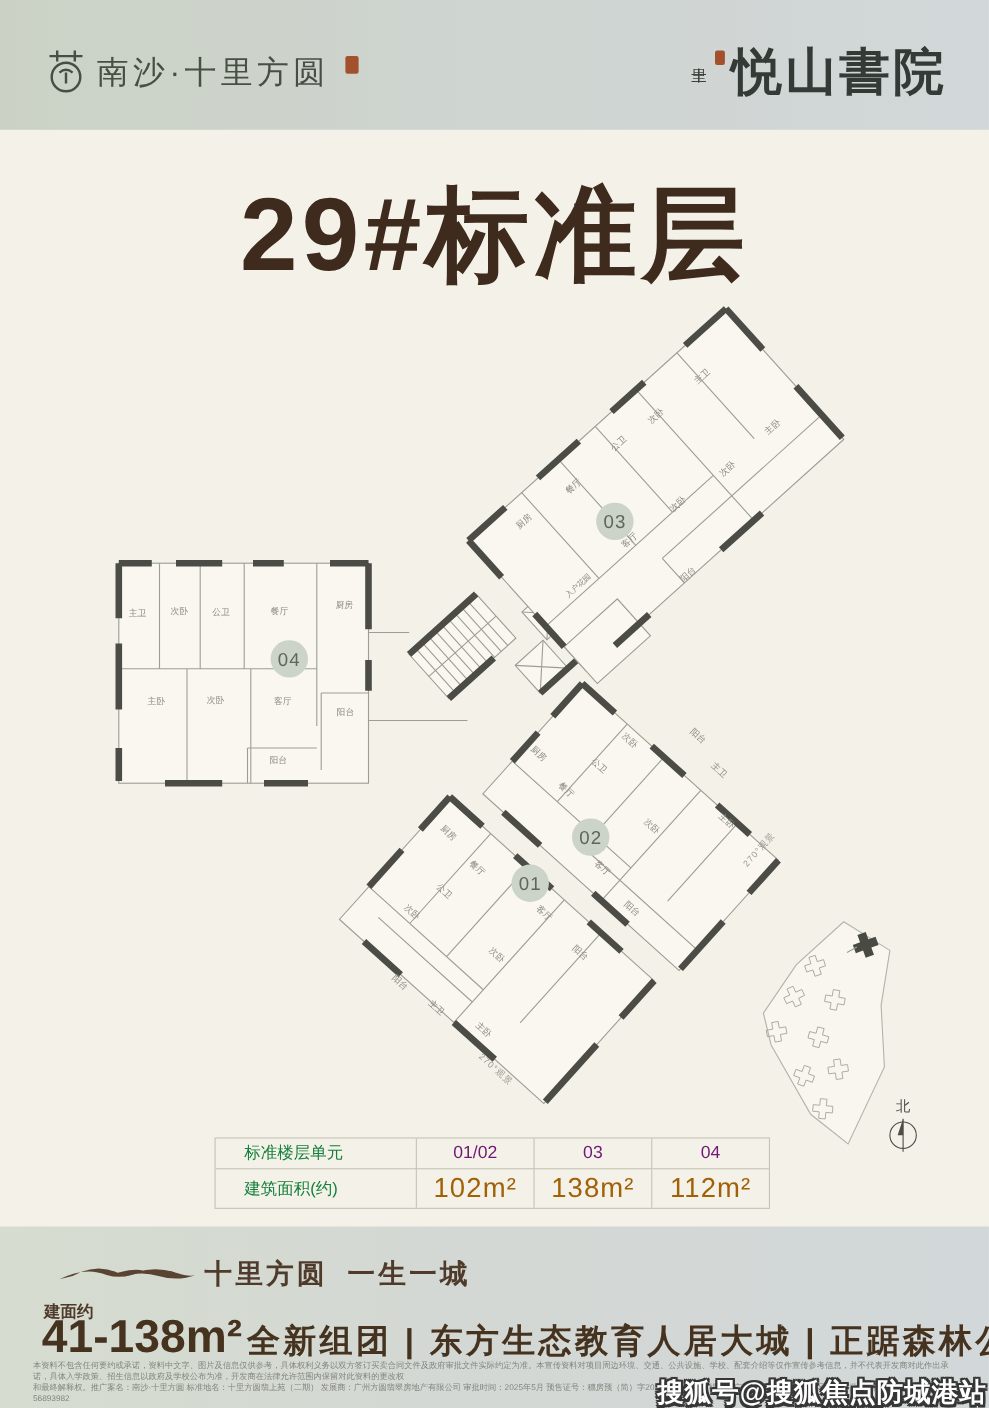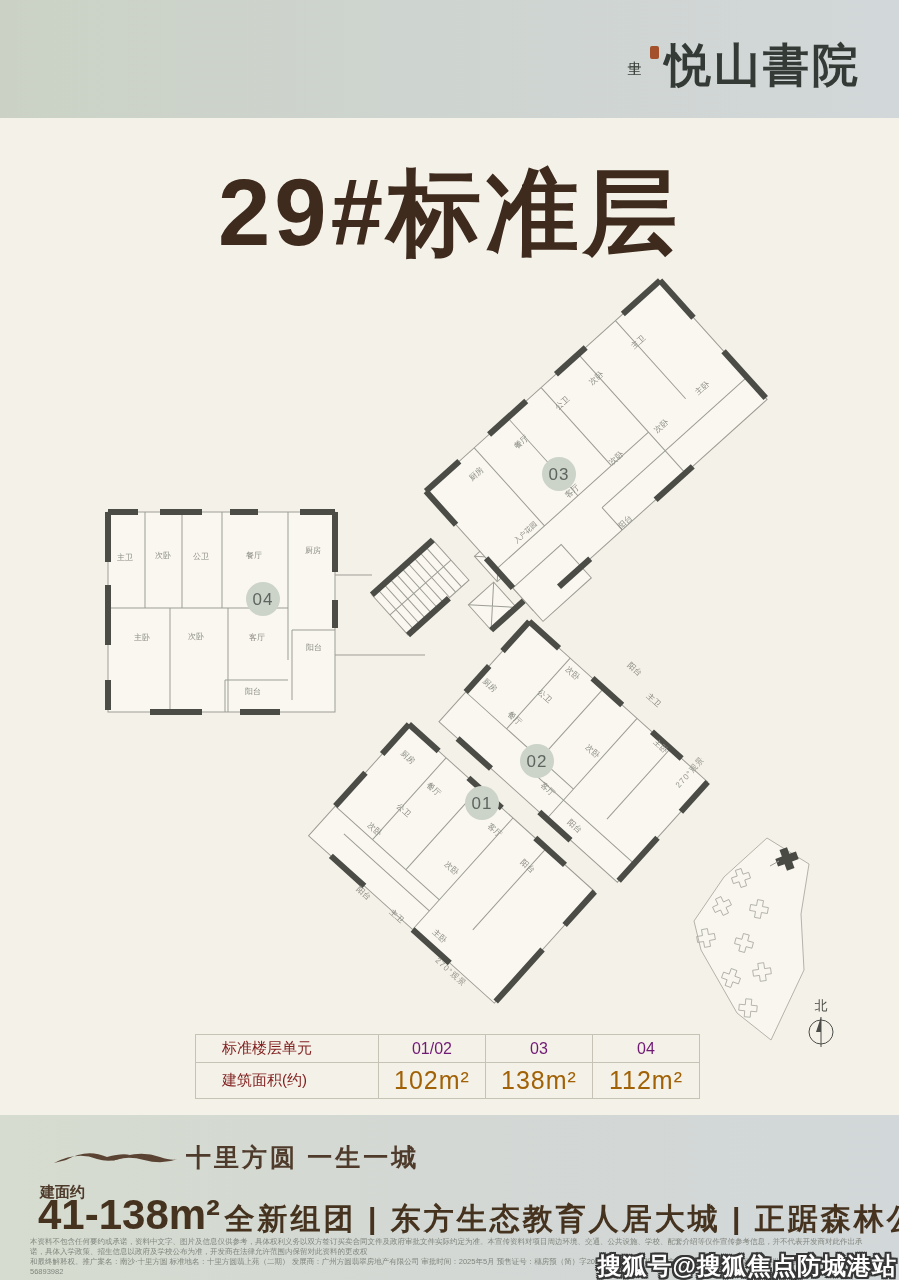--- a/index.html
+++ b/index.html
@@ -40,47 +40,60 @@
   .north-txt { font-size:13px; fill:#4c4c48; text-anchor:middle; }
 
   
   .area-table { position:absolute; left:195px; top:1034px; width:505px;
     border:1px solid #c6c2b6; display:grid; grid-template-columns:183px 107px 107px 106px;
     grid-template-rows:28px 35px; background:transparent; }
   .area-table div { border-right:1px solid #c6c2b6; border-bottom:1px solid #c6c2b6;
     display:flex; align-items:center; justify-content:center; }
   .area-table div:nth-child(4n) { border-right:none; }
   .area-table div:nth-child(n+5) { border-bottom:none; }
-  .t-label { font-size:15px; color:#7f1d1d; justify-content:flex-start !important; padding-left:26px; }
+  .t-label { font-size:15px; color:#15803d; justify-content:flex-start !important; padding-left:26px; }
   .t-head { font-size:16px; color:#701a75; }
   .t-val { font-size:25px; color:#a16207; letter-spacing:1px; }
 
   
   .band-bottom { position:absolute; left:0; top:1115px; width:899px; height:165px;
     background:linear-gradient(90deg,#d6dccf 0%,#d3d8d4 45%,#d2d7d9 100%); }
   .mountain { position:absolute; left:52px; top:28px; }
   .slogan { position:absolute; left:186px; top:26px; font-size:25px; font-weight:700; color:#4f3b2b;
-    font-family:Liberation Serif, serif; letter-spacing:3px; }
+    font-family:Liberation Mono, monospace; letter-spacing:3px; }
   .area-prefix { position:absolute; left:40px; top:68px; font-size:15px; color:#4f3b2b; font-weight:700; }
   .big-line { position:absolute; left:38px; top:76px; white-space:nowrap; color:#46331f; }
   .big-line .num { font-size:42px; font-weight:700; letter-spacing:0; }
   .big-line .zh { font-size:30px; font-weight:700; letter-spacing:3px; }
   .disclaimer { position:absolute; left:30px; top:122px; width:845px; font-size:7.5px;
     color:#82867e; line-height:10px; }
   .watermark { position:absolute; right:2px; bottom:-2px; font-size:24px; font-weight:700; color:#ffffff;
     letter-spacing:1px; white-space:nowrap;
     text-shadow:-2px -2px 0 #363636, 2px -2px 0 #363636, -2px 2px 0 #363636, 2px 2px 0 #363636,
                 0 -2px 0 #363636, 0 2px 0 #363636, -2px 0 0 #363636, 2px 0 0 #363636; }
 </style>
 </head>
 <body>
 
 <div class="page">
 
   <div class="band-top">
+    <div class="brand-left">
+      <svg class="mark" viewBox="0 0 36 44">
+        <g stroke="#474f44" stroke-width="2.2" fill="none">
+          <line x1="10" y1="2" x2="10" y2="12"></line>
+            <line x1="26" y1="2" x2="26" y2="12"></line>
+          <line x1="3" y1="7" x2="33" y2="7"></line>
+          <circle cx="18" cy="26" r="13"></circle>
+          <path d="M12,22 q6,-5 12,0 M18,22 v10"></path>
+        </g>
+      </svg>
+      <span class="name">南沙·十里方圆</span>
+      <span class="seal"></span>
+    </div>
     <div class="brand-right">
       <span class="vert">十里</span>
       <span class="seal2"></span>
       <span class="name">悦山書院</span>
     </div>
   </div>
 
   <div class="main-title">29#标准层</div>
 
   <svg class="plan" width="899" height="1280" viewBox="0 0 899 1280">

